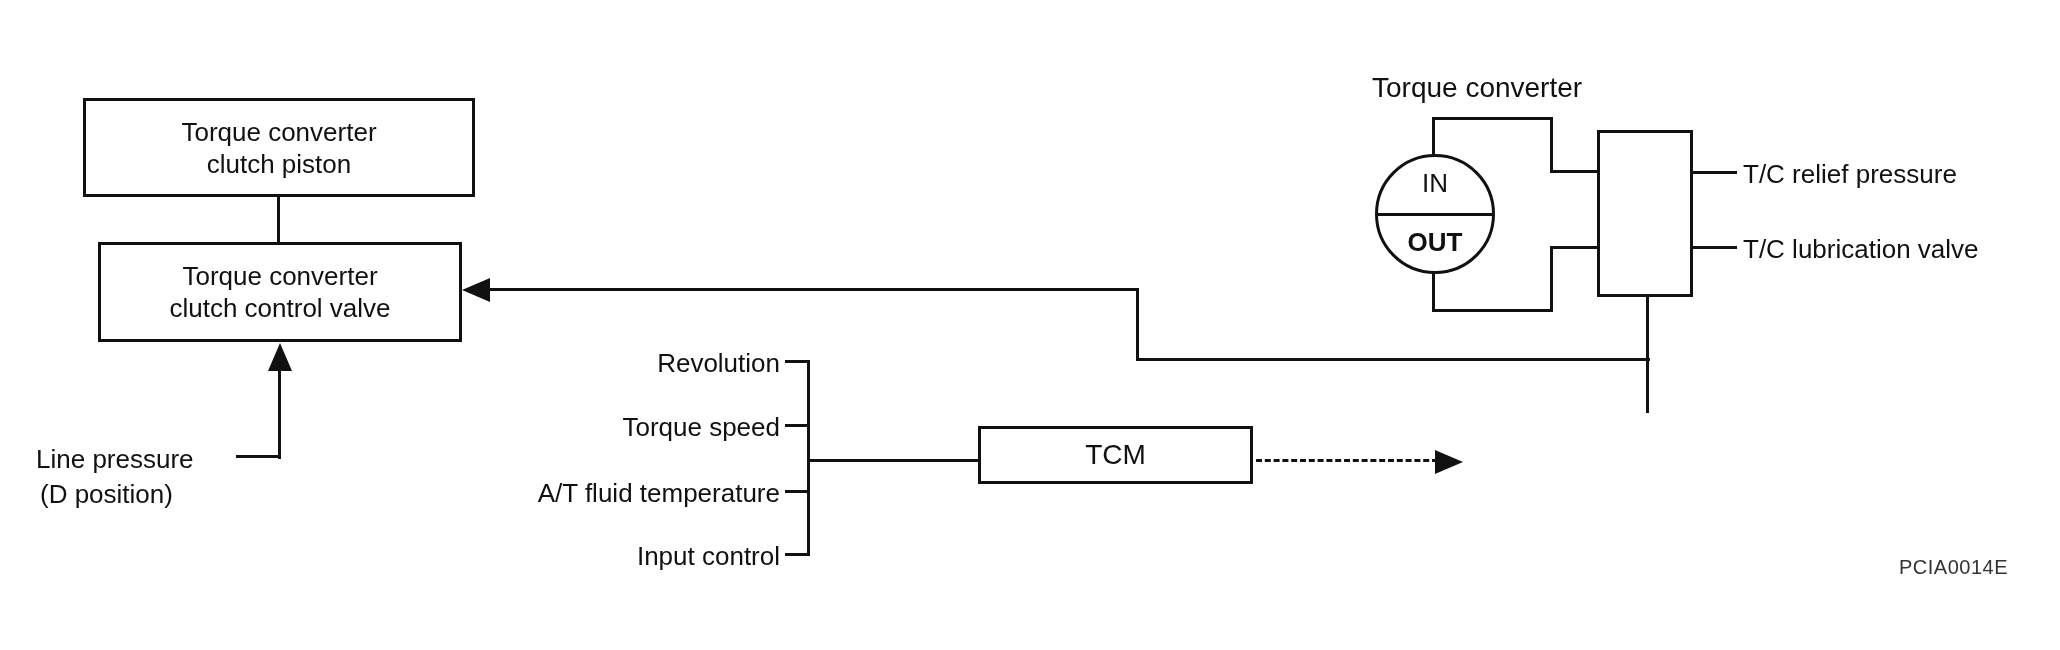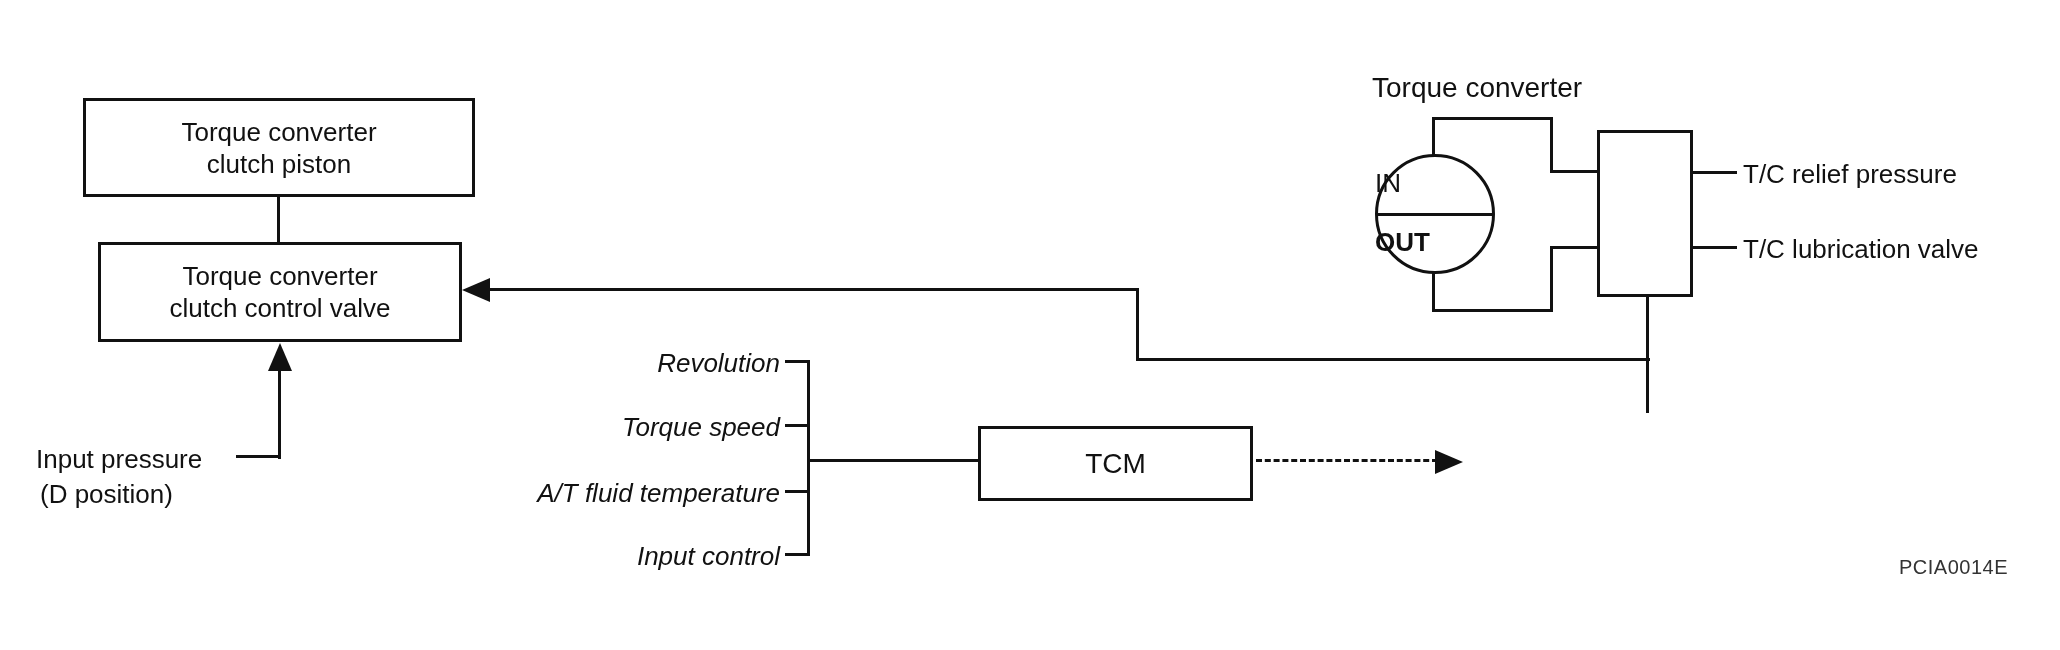--- a/index.html
+++ b/index.html
@@ -64,21 +64,21 @@
     border-left: 12px solid transparent;
     border-right: 12px solid transparent;
     border-bottom: 28px solid #111111;
   }
   .lbl {
     position: absolute;
     font-size: 26px;
     line-height: 32px;
     white-space: pre-line;
   }
-  .lbl.right-align { text-align: right; font-style: italic; }
+  .lbl.right-align { text-align: right; }
   .circle {
     position: absolute;
     left: 1375px;
     top: 154px;
     width: 120px;
     height: 120px;
     box-sizing: border-box;
     border: 3px solid #111111;
     border-radius: 50%;
     background: #ffffff;
@@ -88,20 +88,21 @@
     left: 1377px;
     top: 213px;
     width: 116px;
     height: 3px;
     background: #111111;
   }
   .circle-text {
     position: absolute;
     left: 1375px;
     width: 120px;
+    text-align: center;
     font-size: 26px;
     line-height: 30px;
   }
   .fig-code {
     position: absolute;
     left: 1899px;
     top: 556px;
     font-size: 20px;
     color: #333333;
     letter-spacing: 0.5px;
@@ -113,33 +114,33 @@
 <body>
 
 <div class="canvas">
 
   <div class="box" style="left:83px; top:98px; width:392px; height:99px;">Torque converter
 clutch piston</div>
 
   <div class="box" style="left:98px; top:242px; width:364px; height:100px;">Torque converter
 clutch control valve</div>
 
-  <div class="box tcm-box" style="left:978px; top:426px; width:275px; height:75px;">TCM</div>
+  <div class="box tcm-box" style="left:978px; top:426px; width:275px; height:58px;">TCM</div>
 
 
   <div class="box" style="left:1597px; top:130px; width:96px; height:167px;"></div>
 
   <div class="circle"></div>
   <div class="circle-divider"></div>
   <div class="circle-text" style="top:168px;">IN</div>
   <div class="circle-text" style="top:227px;font-weight:bold;">OUT</div>
 
   <div class="lbl title-lbl" style="left:1372px; top:72px;">Torque converter</div>
 
-  <div class="lbl" style="left:36px; top:443px;">Input pressure</div>
+  <div class="lbl" style="left:36px; top:443px;">Line pressure</div>
   <div class="lbl" style="left:40px; top:478px;">(D position)</div>
 
   <div class="lbl right-align" style="right:1280px; top:347px;">Revolution</div>
   <div class="lbl right-align" style="right:1280px; top:411px;">Torque speed</div>
   <div class="lbl right-align" style="right:1280px; top:477px;">A/T fluid temperature</div>
   <div class="lbl right-align" style="right:1280px; top:540px;">Input control</div>
 
   <div class="lbl" style="left:1743px; top:233px;">T/C lubrication valve</div>
   <div class="lbl" style="left:1743px; top:158px;">T/C relief pressure</div>
 

